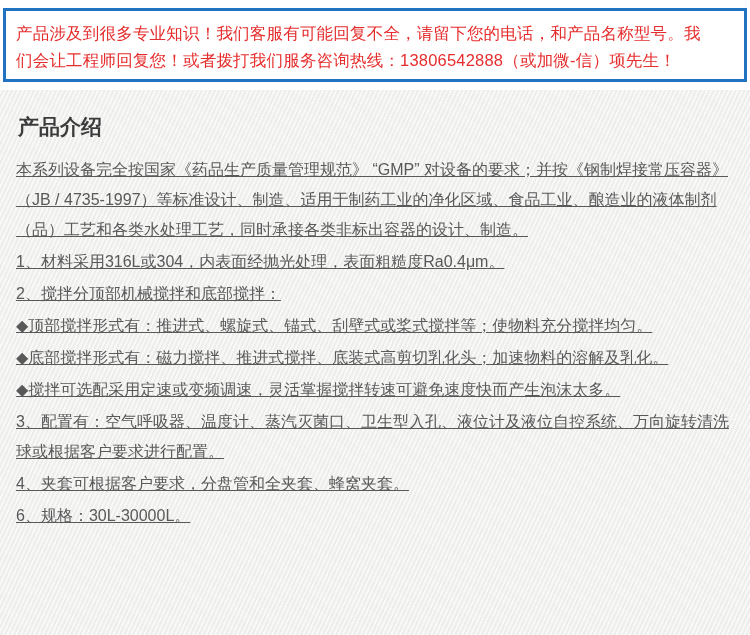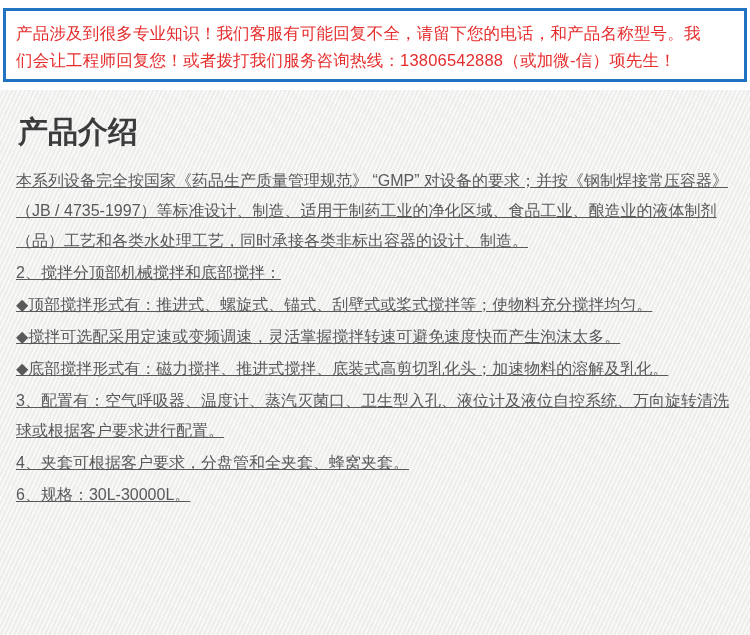--- a/index.html
+++ b/index.html
@@ -35,21 +35,21 @@
     height: 545px;
     background-color: #f1f1f0;
     background-image:
       repeating-linear-gradient(115deg,
         rgba(255,255,255,0.5) 0px, rgba(255,255,255,0.5) 2px,
         rgba(0,0,0,0.015) 2px, rgba(0,0,0,0.015) 4px);
     padding: 24px 18px 20px 16px;
     overflow: hidden;
   }
   .content-panel h1 {
-    font-size: 30px;
+    font-size: 21px;
     font-weight: bold;
     color: #3b3b3b;
     margin: 0 0 16px 2px;
     line-height: 1.2;
   }
   .content-panel p.para {
     font-size: 16px;
     line-height: 30px;
     color: #595959;
     margin: 0 0 2px 0;
@@ -62,22 +62,23 @@
 <div class="page">
 
   <div class="notice-banner">
     <p>产品涉及到很多专业知识！我们客服有可能回复不全，请留下您的电话，和产品名称型号。我们会让工程师回复您！或者拨打我们服务咨询热线：13806542888（或加微-信）项先生！</p>
   </div>
 
   <div class="content-panel">
     <h1>产品介绍</h1>
 
     <p class="para">本系列设备完全按国家《药品生产质量管理规范》 “GMP” 对设备的要求；并按《钢制焊接常压容器》（JB / 4735-1997）等标准设计、制造、适用于制药工业的净化区域、食品工业、酿造业的液体制剂（品）工艺和各类水处理工艺，同时承接各类非标出容器的设计、制造。</p>
+    <p class="para">1、材料采用316L或304，内表面经抛光处理，表面粗糙度Ra0.4μm。</p>
     <p class="para">2、搅拌分顶部机械搅拌和底部搅拌：</p>
     <p class="para">◆顶部搅拌形式有：推进式、螺旋式、锚式、刮壁式或桨式搅拌等；使物料充分搅拌均匀。</p>
+    <p class="para">◆底部搅拌形式有：磁力搅拌、推进式搅拌、底装式高剪切乳化头；加速物料的溶解及乳化。</p>
     <p class="para">◆搅拌可选配采用定速或变频调速，灵活掌握搅拌转速可避免速度快而产生泡沫太多。</p>
-    <p class="para">◆底部搅拌形式有：磁力搅拌、推进式搅拌、底装式高剪切乳化头；加速物料的溶解及乳化。</p>
     <p class="para">3、配置有：空气呼吸器、温度计、蒸汽灭菌口、卫生型入孔、液位计及液位自控系统、万向旋转清洗球或根据客户要求进行配置。</p>
     <p class="para">4、夹套可根据客户要求，分盘管和全夹套、蜂窝夹套。</p>
     <p class="para">6、规格：30L-30000L。</p>
   </div>
 
 </div>
 
 </body></html>

